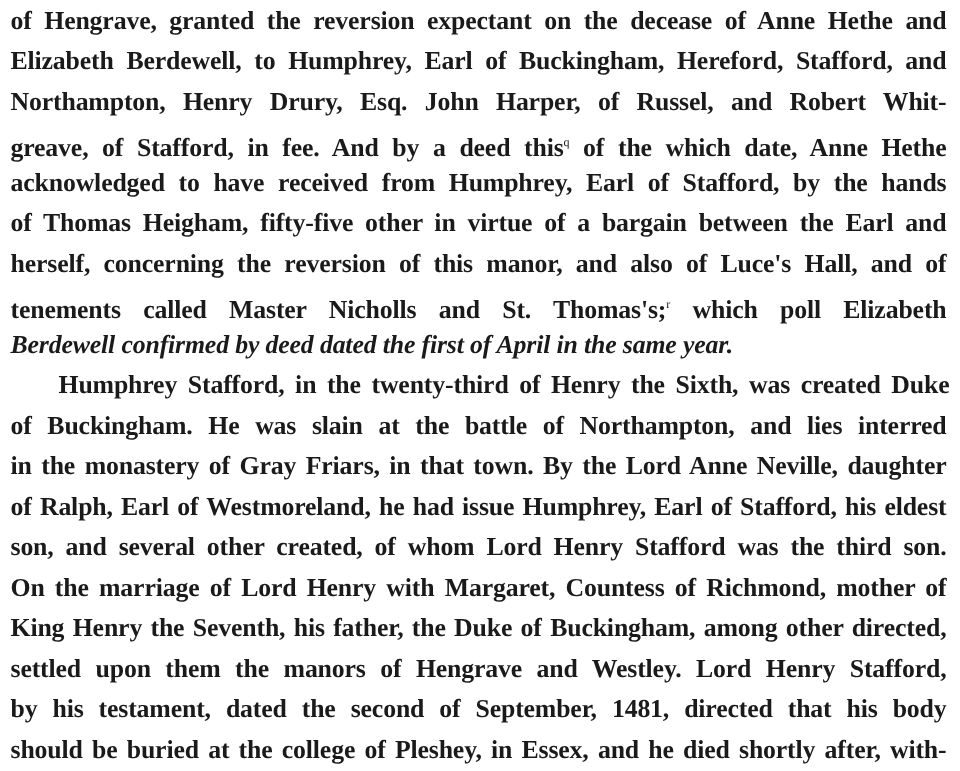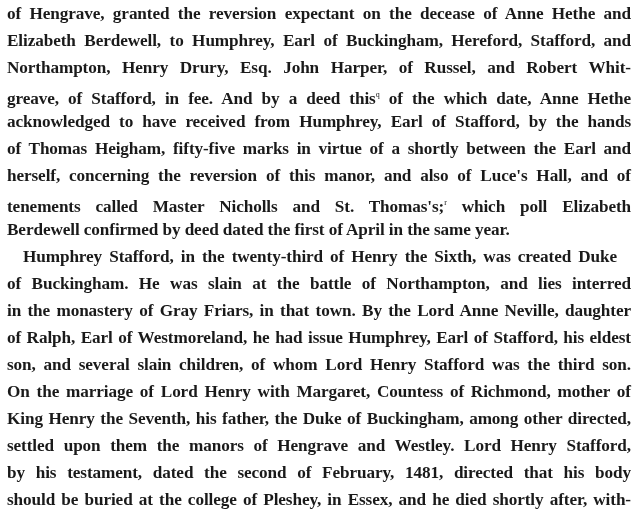--- a/index.html
+++ b/index.html
@@ -11,40 +11,40 @@
   }
   .line {
     position: absolute; left: 0; width: 624px; height: 24px;
     font-size: 17.2px; line-height: 24px;
     white-space: nowrap;
     text-align: justify; text-align-last: justify;
     font-family: "Liberation Serif", "DejaVu Serif", serif;
     font-weight: bold;
     letter-spacing: -0.1px;
   }
-  .line.indent { left: 16px; width: 594px; font-family: Liberation Serif, serif; }
-  .line.last { text-align-last: left; }
+  .line.indent { left: 32px; width: 594px; font-family: Liberation Serif, serif; }
+  .line.last { text-align-last: left; font-style: italic; }
   sup { font-size: 8px; vertical-align: 7px; font-weight: normal; }
 </style>
 </head>
 <body>
 
 <div class="page">
   <div class="line" style="top:2px">of Hengrave, granted the reversion expectant on the decease of Anne Hethe and</div>
   <div class="line" style="top:29px">Elizabeth Berdewell, to Humphrey, Earl of Buckingham, Hereford, Stafford, and</div>
   <div class="line" style="top:56px">Northampton, Henry Drury, Esq. John Harper, of Russel, and Robert Whit-</div>
   <div class="line" style="top:83px"><span>greave, of Stafford, in fee.  And by a deed this</span><sup>q</sup><span> of the which date, Anne Hethe</span></div>
   <div class="line" style="top:110px">acknowledged to have received from Humphrey, Earl of Stafford, by the hands</div>
-  <div class="line" style="top:137px">of Thomas Heigham, fifty-five marks in virtue of a shortly between the Earl and</div>
+  <div class="line" style="top:137px">of Thomas Heigham, fifty-five other in virtue of a bargain between the Earl and</div>
   <div class="line" style="top:164px">herself, concerning the reversion of this manor, and also of Luce's Hall, and of</div>
   <div class="line" style="top:191px"><span>tenements called Master Nicholls and St. Thomas's;</span><sup>r</sup><span> which poll Elizabeth</span></div>
   <div class="line last" style="top:218px">Berdewell confirmed by deed dated the first of April in the same year.</div>
   <div class="line indent" style="top:245px">Humphrey Stafford, in the twenty-third of Henry the Sixth, was created Duke</div>
   <div class="line" style="top:272px">of Buckingham.  He was slain at the battle of Northampton, and lies interred</div>
   <div class="line" style="top:299px">in the monastery of Gray Friars, in that town.  By the Lord Anne Neville, daughter</div>
   <div class="line" style="top:326px">of Ralph, Earl of Westmoreland, he had issue Humphrey, Earl of Stafford, his eldest</div>
-  <div class="line" style="top:353px">son, and several slain children, of whom Lord Henry Stafford was the third son.</div>
+  <div class="line" style="top:353px">son, and several other created, of whom Lord Henry Stafford was the third son.</div>
   <div class="line" style="top:380px">On the marriage of Lord Henry with Margaret, Countess of Richmond, mother of</div>
   <div class="line" style="top:407px">King Henry the Seventh, his father, the Duke of Buckingham, among other directed,</div>
   <div class="line" style="top:434px">settled upon them the manors of Hengrave and Westley.  Lord Henry Stafford,</div>
-  <div class="line" style="top:461px">by his testament, dated the second of February, 1481, directed that his body</div>
+  <div class="line" style="top:461px">by his testament, dated the second of September, 1481, directed that his body</div>
   <div class="line" style="top:488px">should be buried at the college of Pleshey, in Essex, and he died shortly after, with-</div>
 </div>
 
 </body></html>

